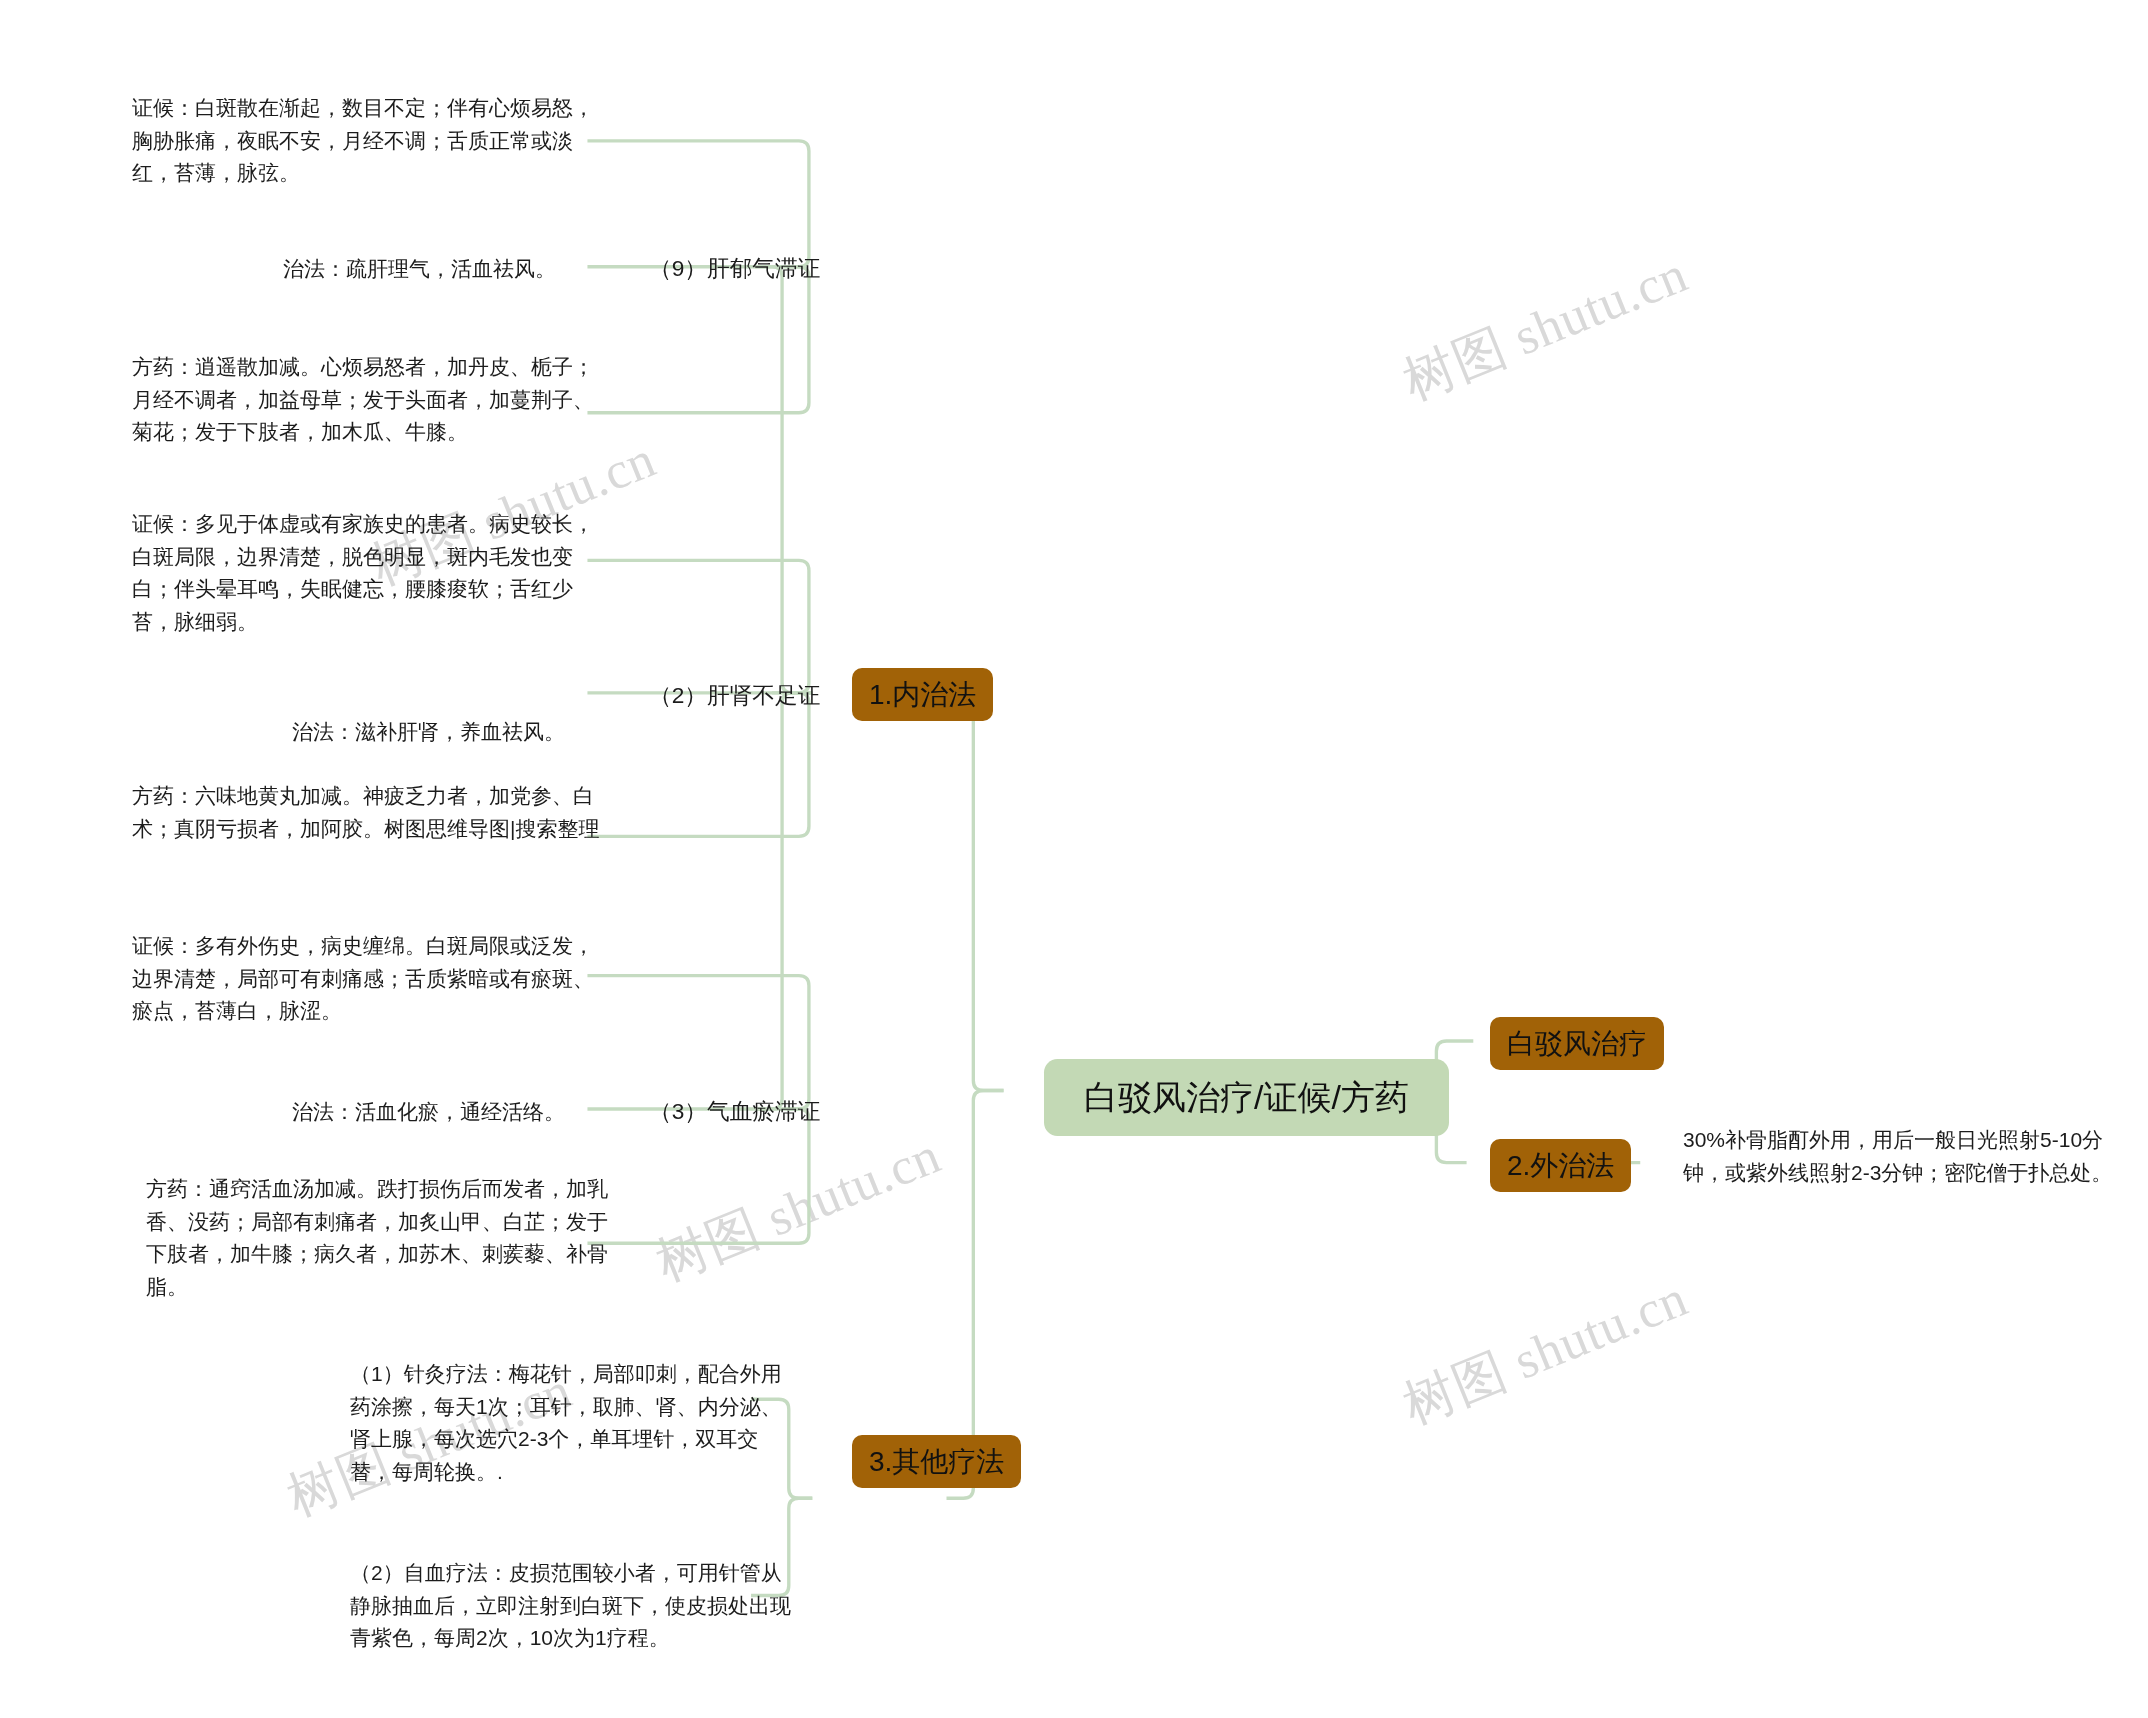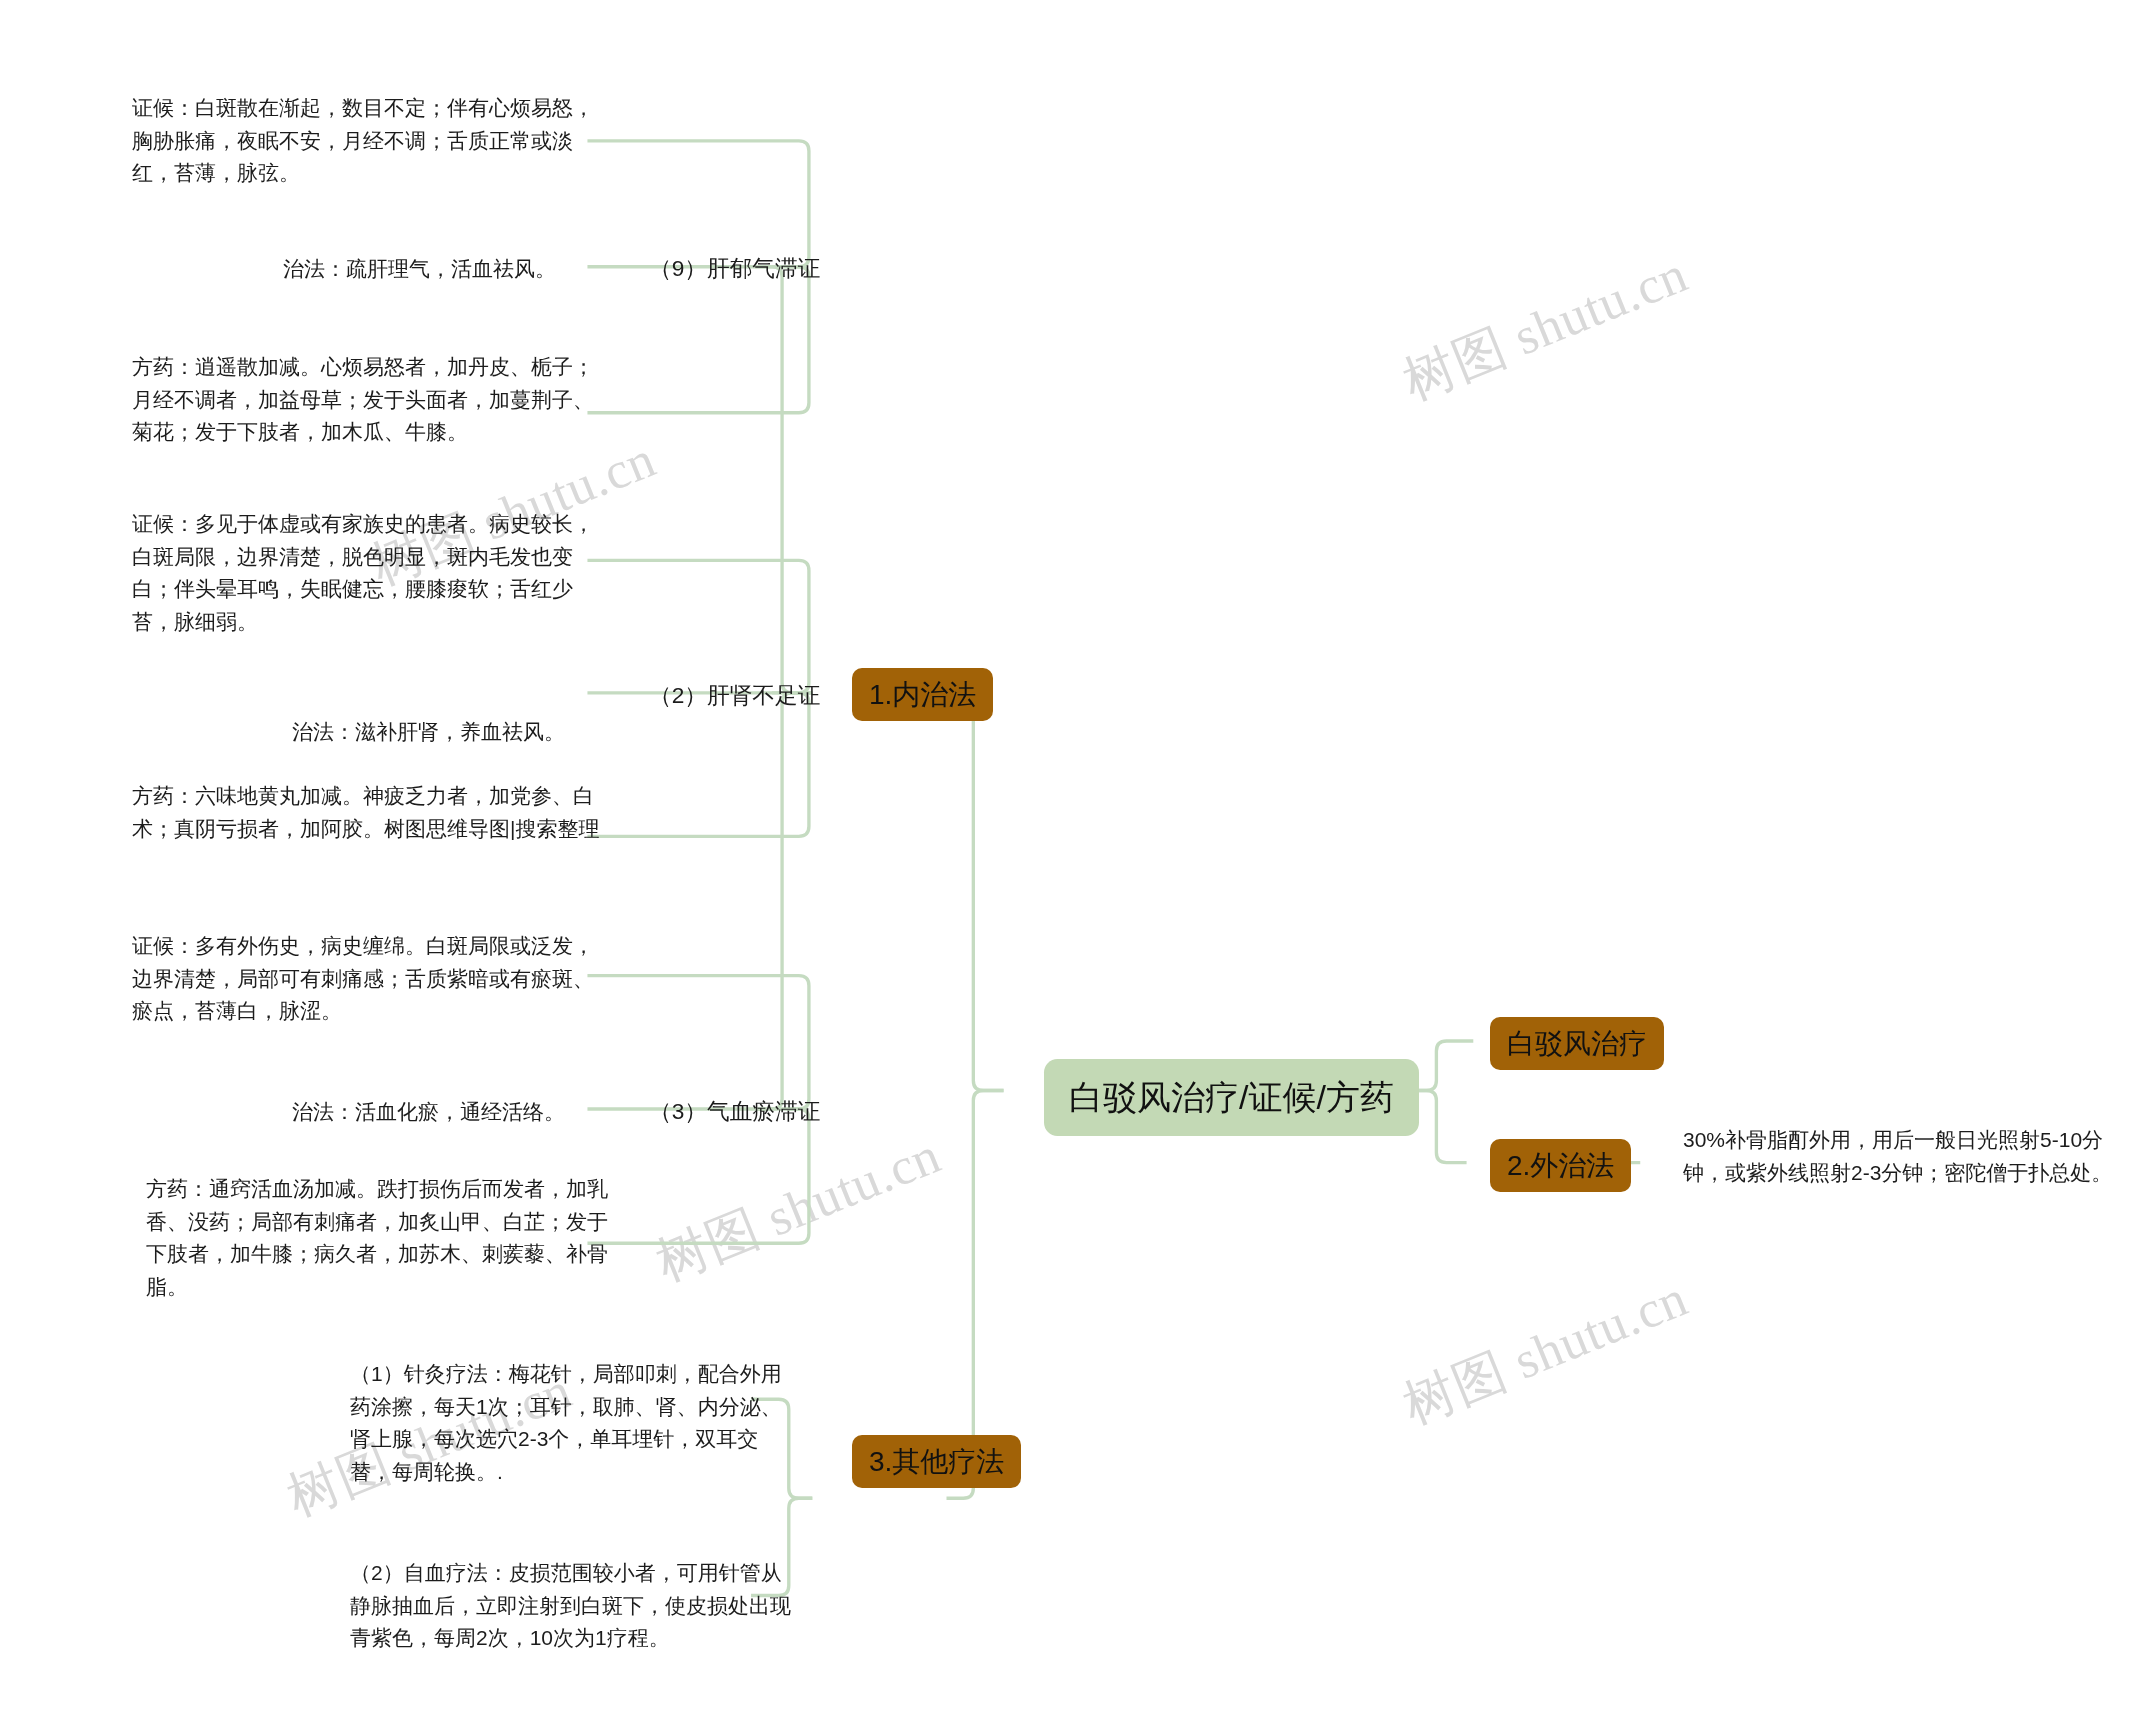--- a/index.html
+++ b/index.html
@@ -81,21 +81,21 @@
     font-size: 26px;
     line-height: 1.25;
     background: #edf3e9;
     color: #111;
     white-space: nowrap;
   }
   .chip.root {
     background: #c3d9b5;
     border-radius: 13.4px;
     font-size: 34px;
-    padding: 17px 25px;
+    padding: 17px 40px;
   }
   .chip.lvl2 {
     background: #a16207;
     font-size: 28px;
   }
 
   
   .plainlabel {
     font-size: 22.7px;
     white-space: nowrap;

